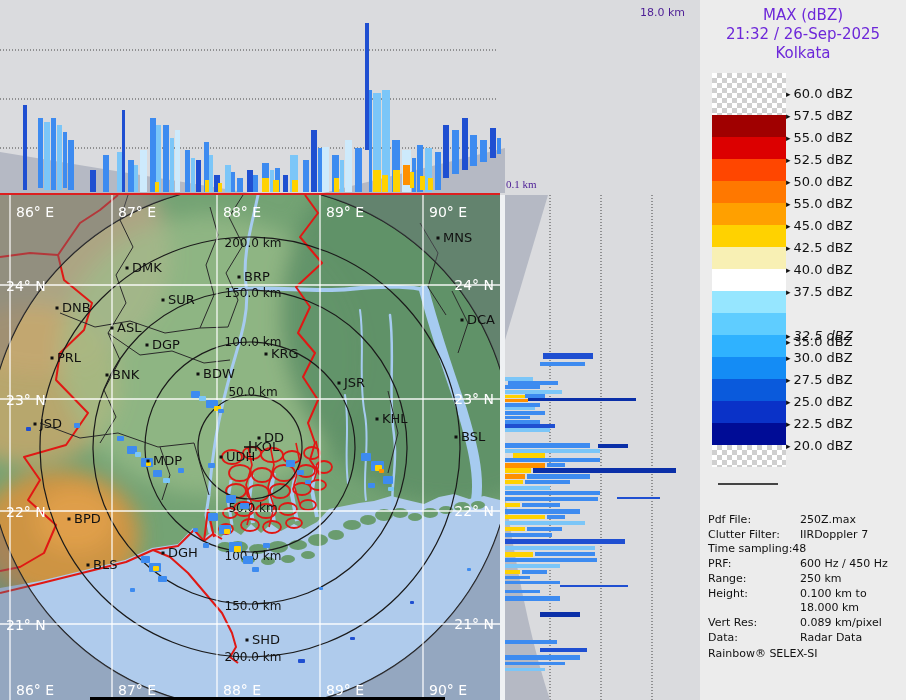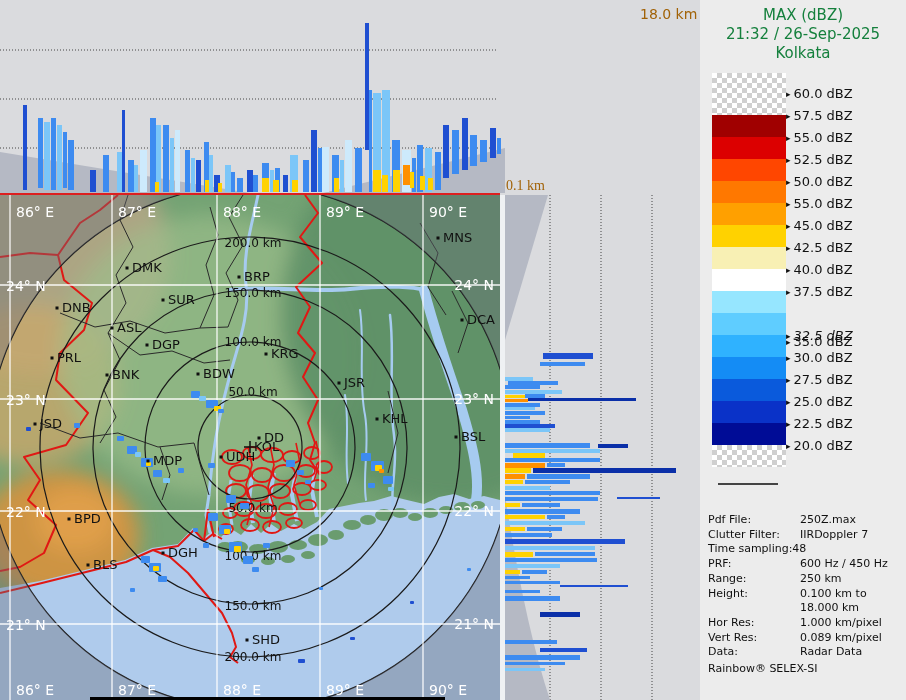--- a/index.html
+++ b/index.html
@@ -7,22 +7,22 @@
   #app{position:relative;width:906px;height:700px;background:#DADBDE;overflow:hidden;}
   .abs{position:absolute;}
   #top-profile{left:0;top:0;width:505px;height:195px;background:#DADBDE;}
   #right-profile{left:505px;top:195px;width:195px;height:505px;background:#DADBDE;}
   #map-panel{left:0;top:195px;width:432px;height:505px;background:#74A374;}
   #map-gap{left:500px;top:195px;width:5px;height:505px;background:#EFF1F3;}
   #red-topline{left:0;top:193px;width:500px;height:3px;background:#DD1F1F;}
   #bottom-bar{left:90px;top:697px;width:355px;height:3px;background:#000;}
   #legend{left:700px;top:0;width:206px;height:700px;background:#ECECEC;color:#111;}
   #legend-title{position:absolute;left:0;top:6px;width:206px;text-align:center;
-    font-size:15px;line-height:19px;color:#15803d;}
-  .height-label{color:#a16207;font-size:14px;}
+    font-size:15px;line-height:19px;color:#6d28d9;}
+  .height-label{color:#4c1d95;font-size:11px;}
   #max-height-label{left:640px;top:6px;}
   #min-height-label{left:506px;top:178px;font-family:Liberation Serif, serif;}
   .scale-label{position:absolute;height:14px;font-size:13px;color:#111;white-space:nowrap;}
   .scale-arrow{font-size:9px;vertical-align:1px;margin-right:3px;}
   .band{position:absolute;left:12px;width:74px;}
   .checker{background-image:
      linear-gradient(45deg,#cfcfcf 25%,transparent 25%,transparent 75%,#cfcfcf 75%),
      linear-gradient(45deg,#cfcfcf 25%,#fff 25%,#fff 75%,#cfcfcf 75%);
      background-size:10px 10px;background-position:0 0,5px 5px;background-color:#fff;}
   #legend-sep{position:absolute;left:18px;top:483px;width:60px;height:2px;background:#444;}
@@ -495,24 +495,20 @@
         </div>
         <div class="info-row">
           <span class="info-label">Height:</span>
           <span>0.100 km to</span>
         </div>
         <div class="info-row">
           <span class="info-label"></span>
           <span>18.000 km</span>
         </div>
         <div class="info-row">
-          <span class="info-label">Hor Res:</span>
-          <span>1.000 km/pixel</span>
-        </div>
-        <div class="info-row">
           <span class="info-label">Vert Res:</span>
           <span>0.089 km/pixel</span>
         </div>
         <div class="info-row">
           <span class="info-label">Data:</span>
           <span>Radar Data</span>
         </div>
         <div id="legend-brand">Rainbow® SELEX-SI</div>
       </div>
   </div>

